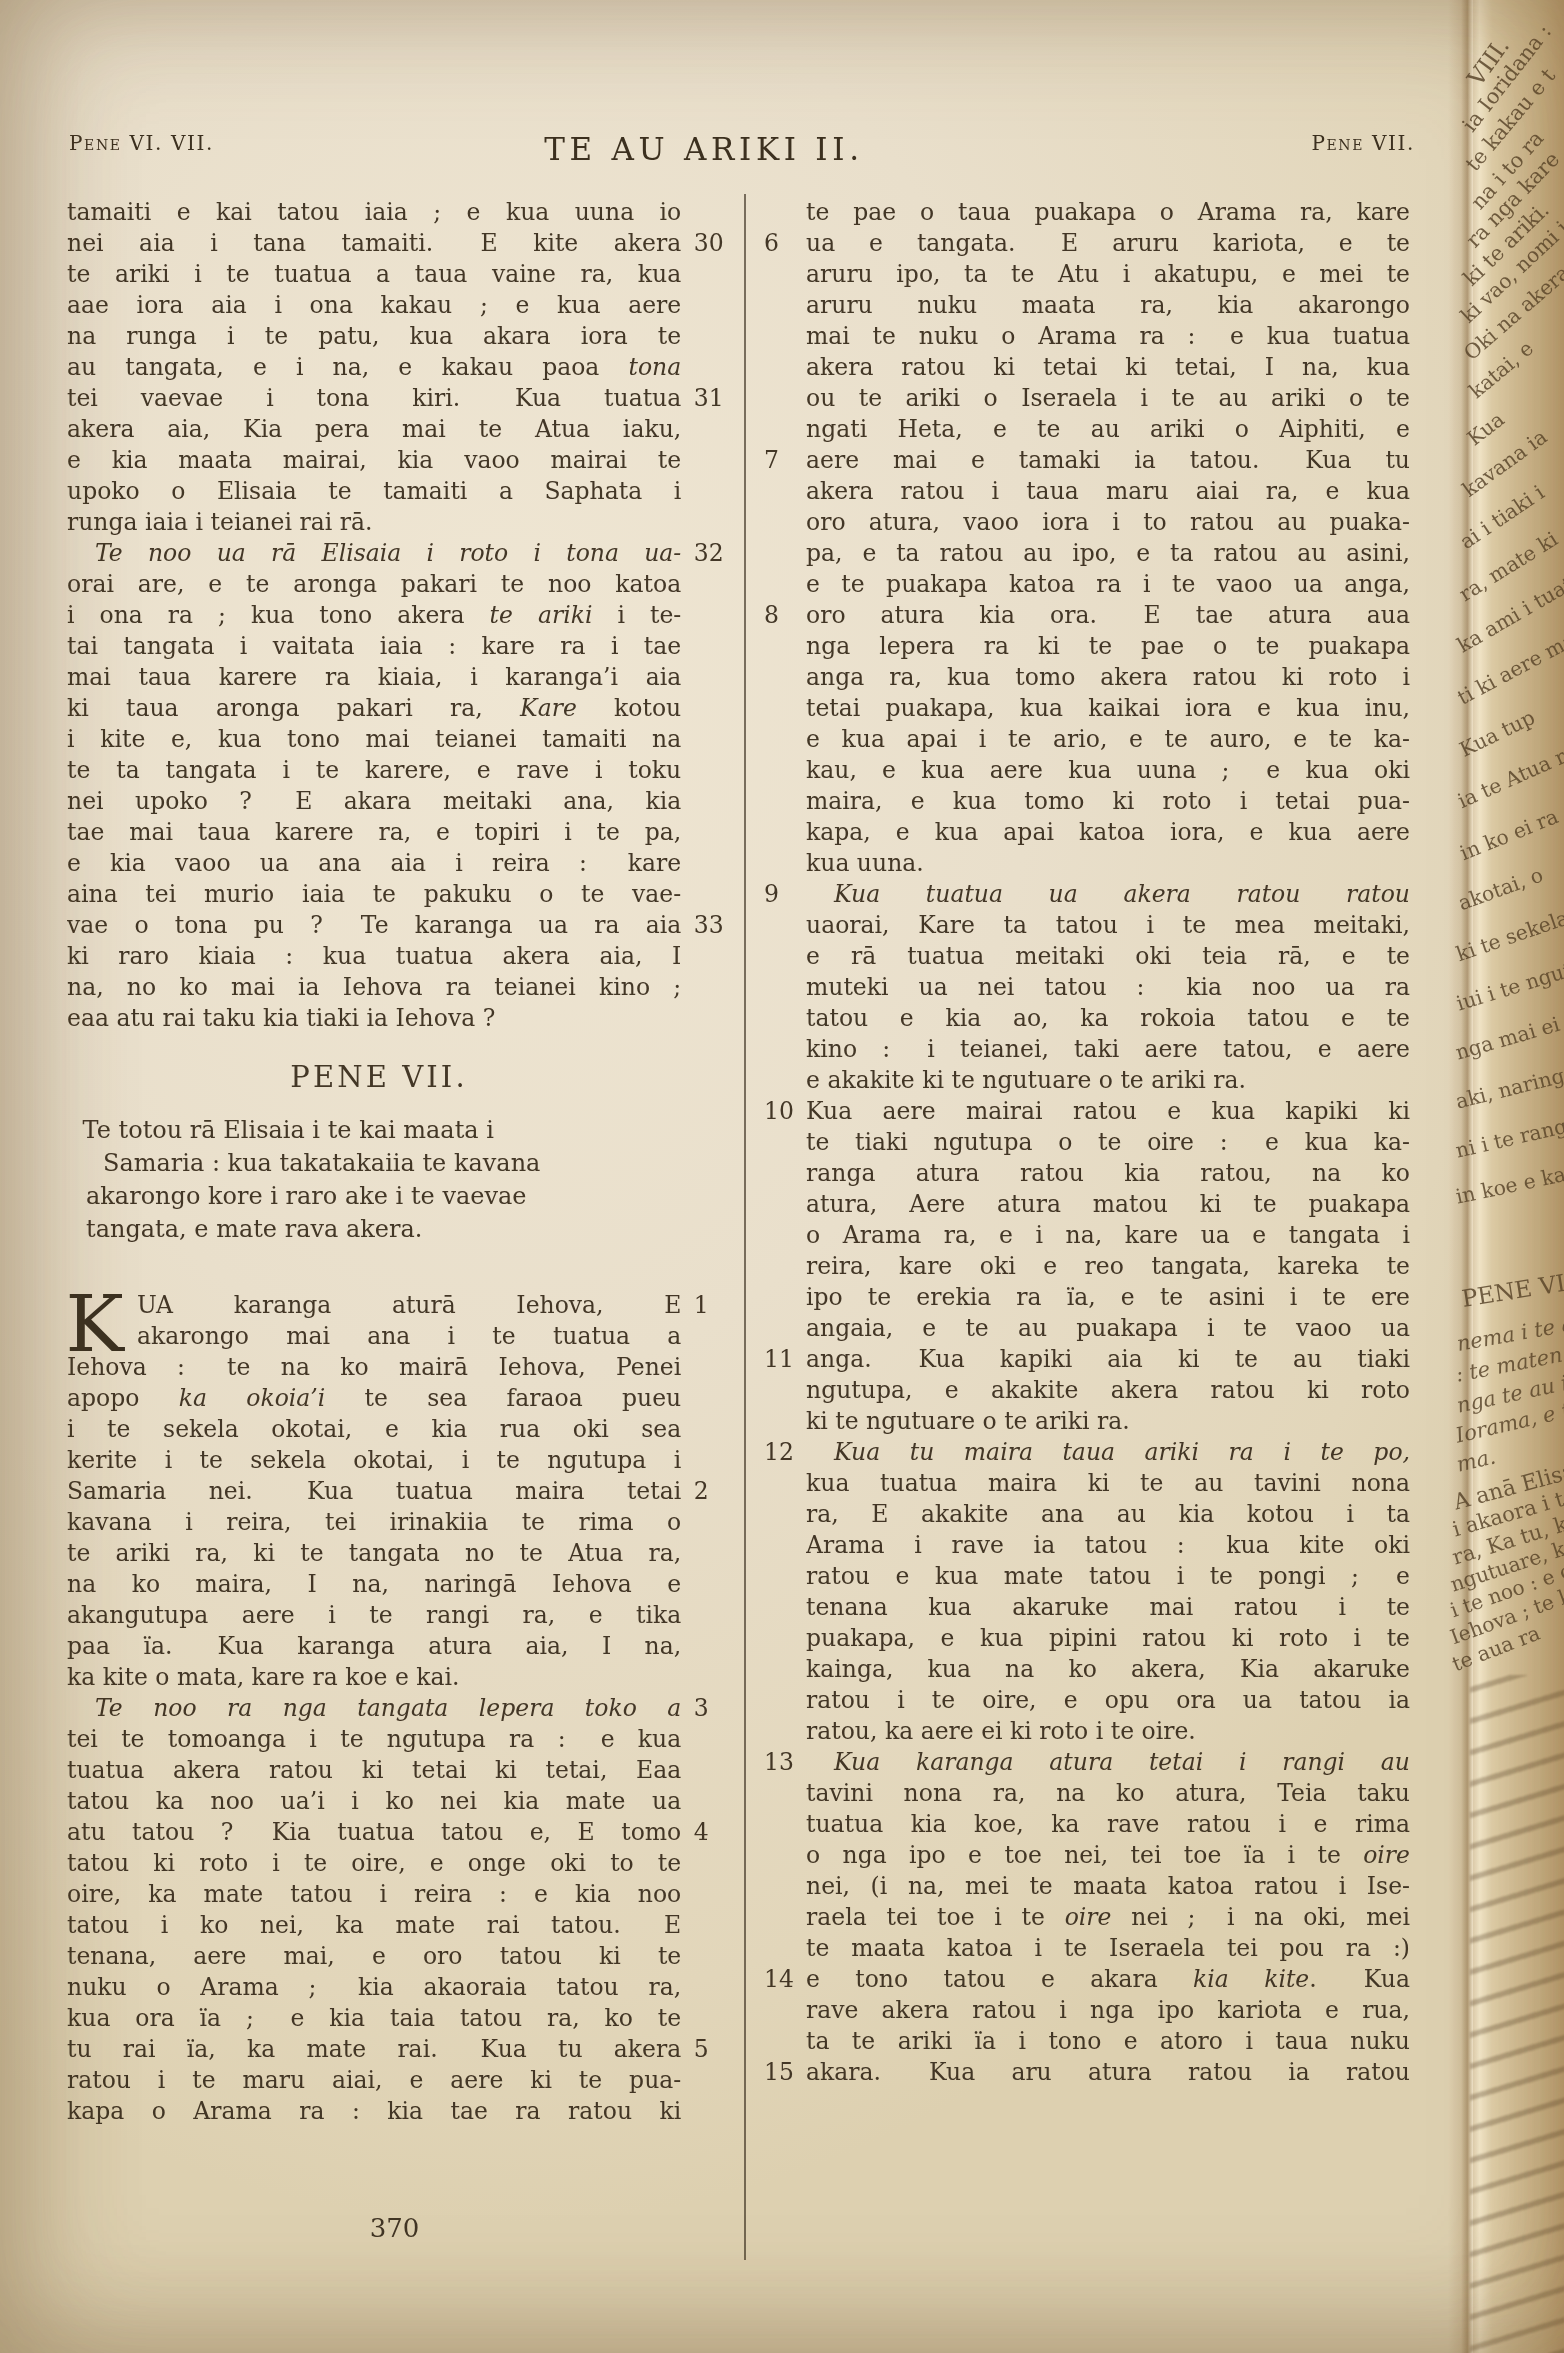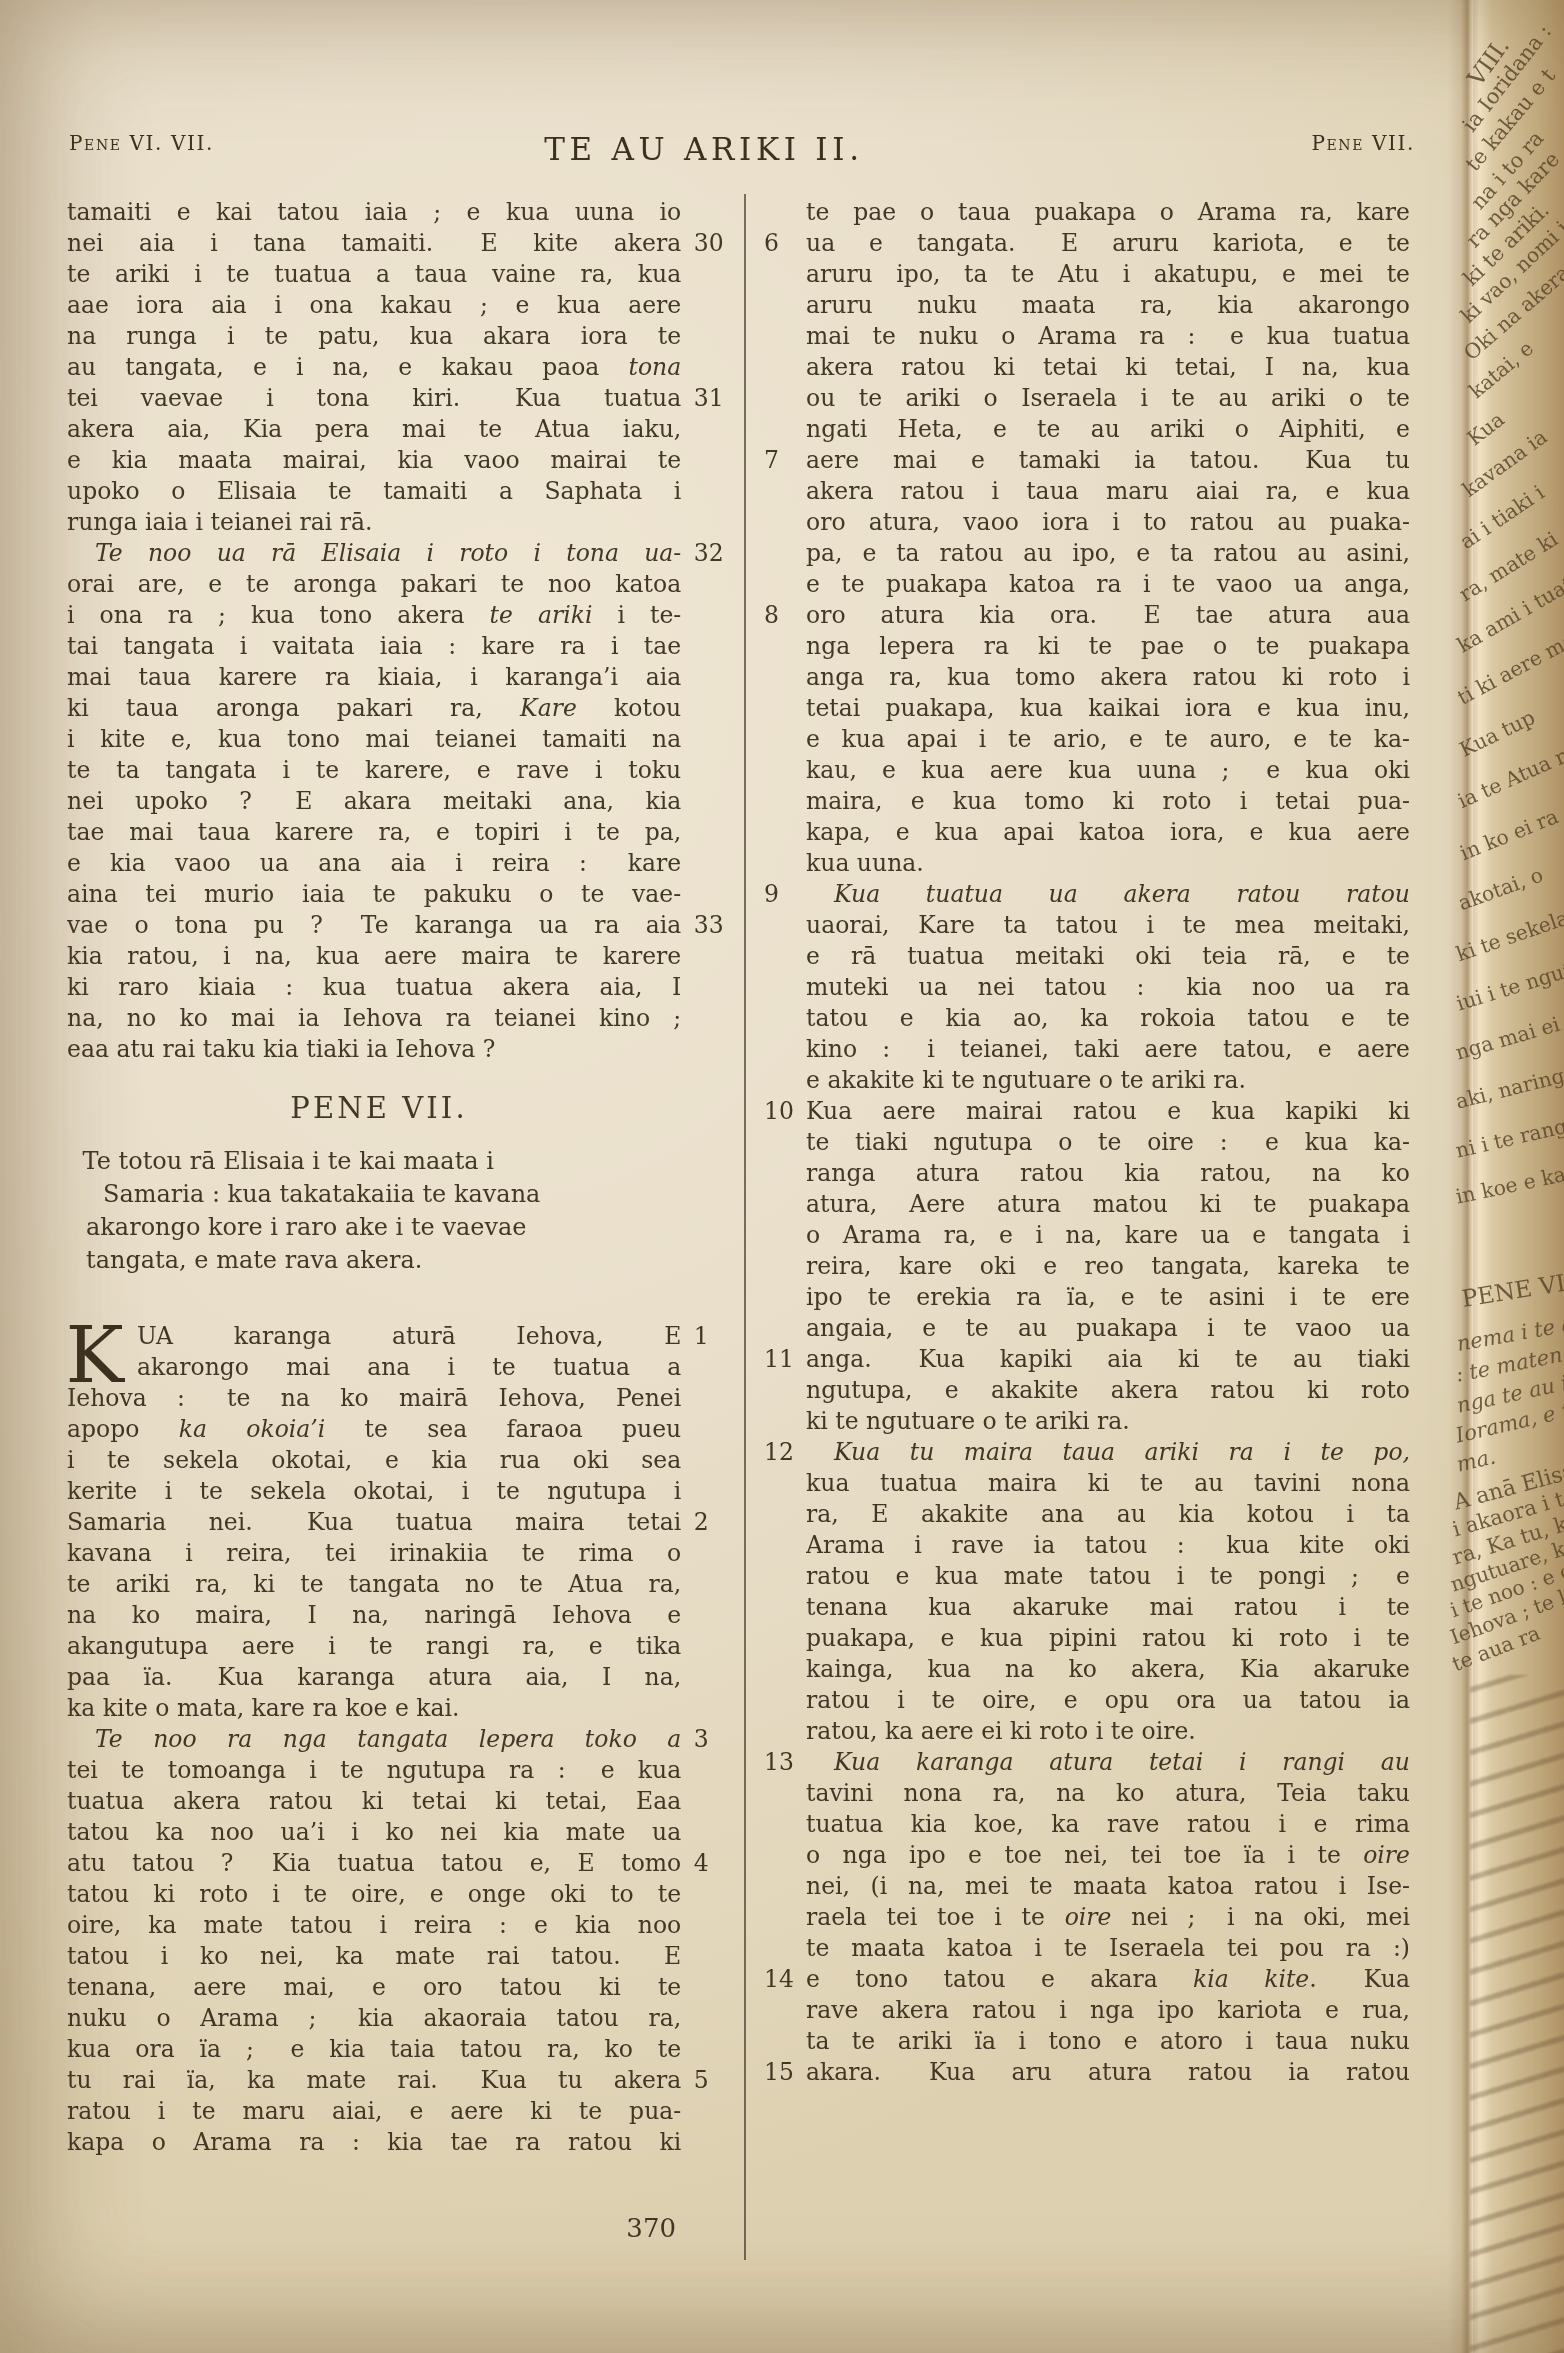--- a/index.html
+++ b/index.html
@@ -77,21 +77,21 @@
   .chap-summary{margin-top:19px;margin-bottom:0;width:624px;}
   .chap-summary .sline{
     font-size:24px;height:33px;line-height:33px;white-space:nowrap;overflow:hidden;
   }
   .dropcap-block{position:relative;margin-top:44px;}
   .drop-cap{
     position:absolute;left:-1.6px;top:1.6px;font-size:78px;line-height:64px;
     color:rgba(50,39,24,.95);font-family:"DejaVu Serif", serif;
   }
   .pageno{
-    position:absolute;left:52px;top:2213px;width:624px;text-align:right;
+    position:absolute;left:67px;top:2213px;width:624px;text-align:center;
     font-size:26px;color:rgba(56,44,28,.94);z-index:3;padding-left:31px;box-sizing:border-box;
   }
 </style>
 </head>
 <body>
 
 <div class="page"></div>
 
 <div class="hdr hdr-side" id="hdr-left">Pene VI. VII.</div>
 <div class="hdr" id="hdr-center">TE AU ARIKI II.</div>
@@ -188,24 +188,20 @@
       <div class="txt">e kia vaoo ua ana aia i reira :  kare</div>
       <div class="vnum"></div>
     </div>
     <div class="tl">
       <div class="txt">aina tei murio iaia te pakuku o te vae-</div>
       <div class="vnum"></div>
     </div>
     <div class="tl">
       <div class="txt">vae o tona pu ?  Te karanga ua ra aia</div>
       <div class="vnum">33</div>
-    </div>
-    <div class="tl">
-      <div class="txt">kia ratou, i na, kua aere maira te karere</div>
-      <div class="vnum"></div>
     </div>
     <div class="tl">
       <div class="txt">ki raro kiaia : kua tuatua akera aia, I</div>
       <div class="vnum"></div>
     </div>
     <div class="tl">
       <div class="txt">na, no ko mai ia Iehova ra teianei kino ;</div>
       <div class="vnum"></div>
     </div>
     <div class="tl end">

